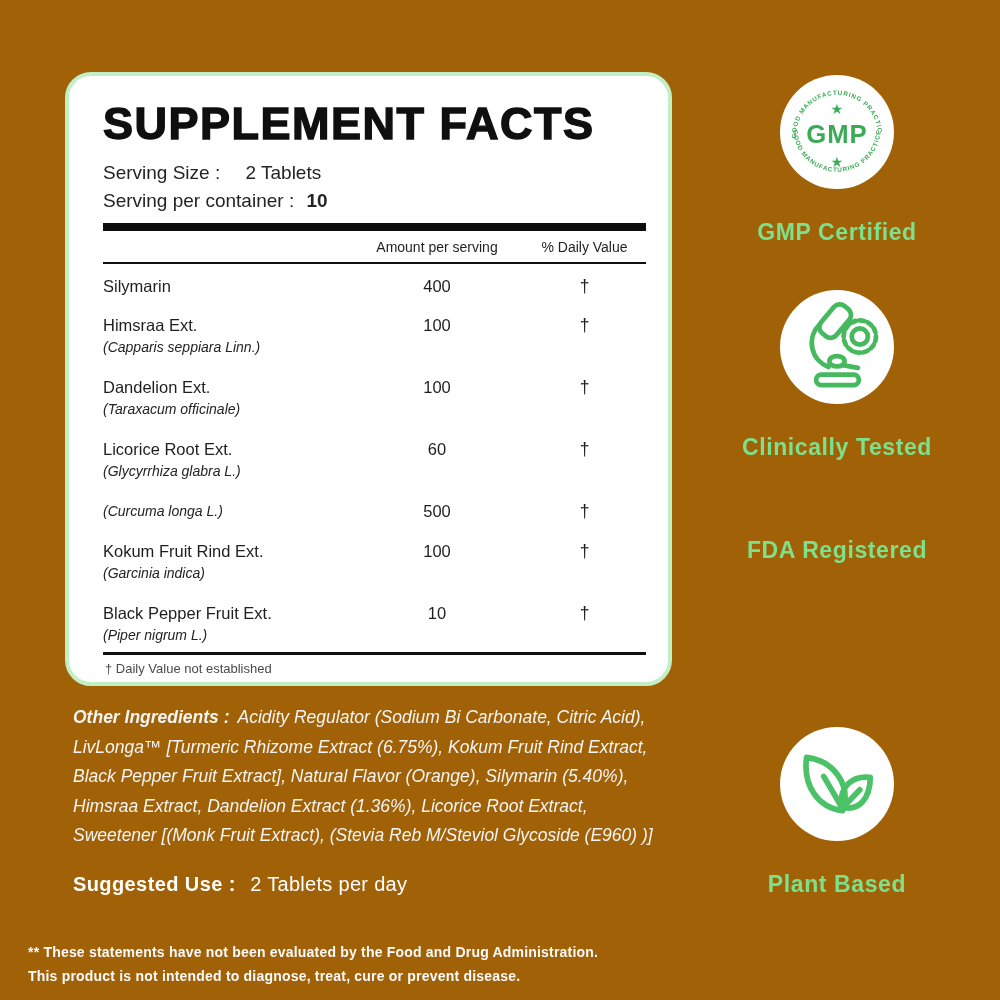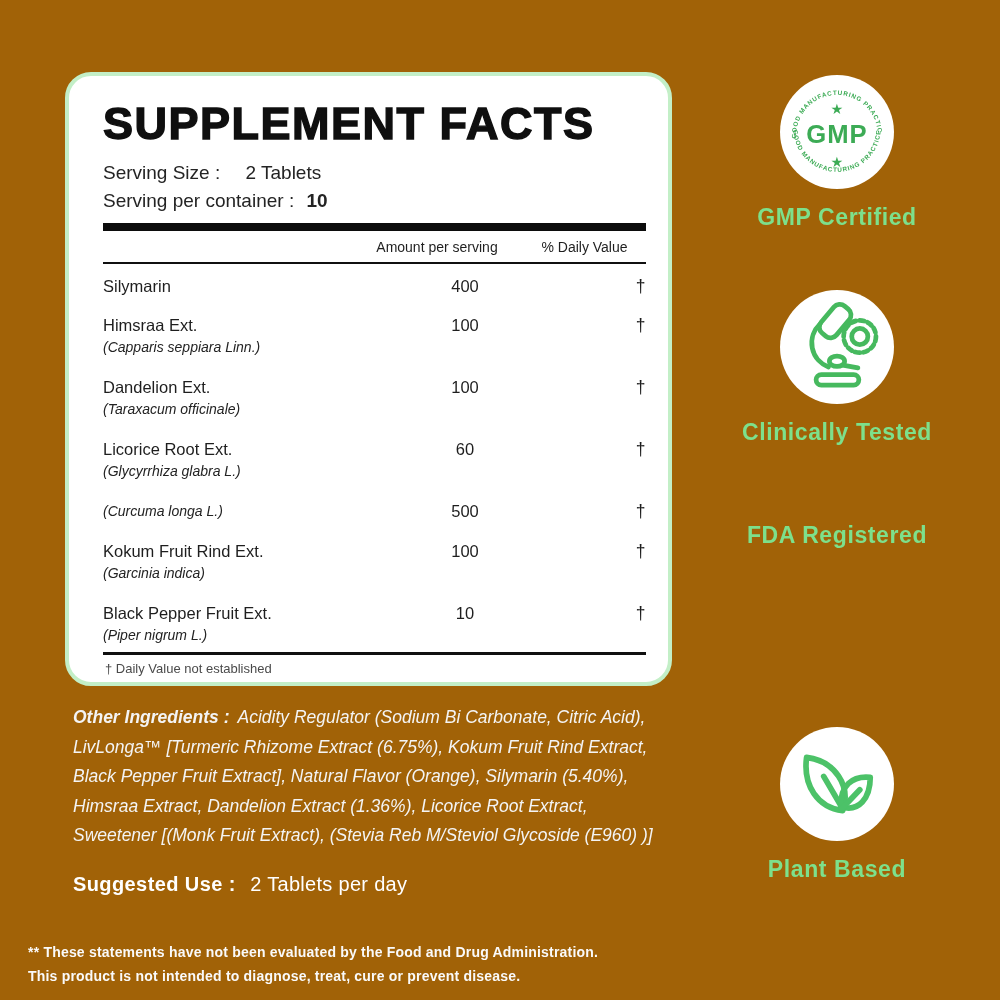--- a/index.html
+++ b/index.html
@@ -14,21 +14,21 @@
                margin:10px 0 12px;line-height:1.05;-webkit-text-stroke:1.4px #0f0f0f;}
   .serving{font-size:19px;line-height:27.5px;color:#242424;}
   .serving .val{margin-left:20px;}
   .serving .valb{margin-left:7px;font-weight:bold;}
   .bar-thick{height:8px;background:#0c0c0c;margin-top:9px;}
   .thead{display:grid;grid-template-columns:248px 172px 123px;font-size:14px;color:#1f1f1f;
          padding:8px 0 7px;}
   .thead .c{text-align:center;}
   .bar-thin{height:2px;background:#101010;}
   .rows{padding-top:11px;}
-  .trow{display:grid;grid-template-columns:248px 172px 123px;margin-bottom:17px;align-items:start;gap:28px;}
+  .trow{display:grid;grid-template-columns:248px 172px 123px;margin-bottom:17px;align-items:start;}
   .trow:last-child{margin-bottom:5px;}
   .tname{font-size:16.5px;line-height:22px;color:#1e1e1e;}
   .latin{font-style:italic;font-size:14px;line-height:23px;color:#232323;}
   .latin:empty{display:none;}
   .tamount,.tdv{text-align:center;font-size:16.5px;line-height:22px;color:#1e1e1e;}
   .tdv{font-size:17.5px;}
   .bar-mid{height:2.5px;background:#101010;}
   .footnote{font-size:13px;color:#4a4a4a;padding:6px 0 0 2px;}
 
   
@@ -39,21 +39,21 @@
   .suggested{position:absolute;left:73px;top:873px;color:#ffffff;font-size:20px;}
   .suggested b{letter-spacing:.4px;}
   .suggested .val{margin-left:9px;font-weight:normal;letter-spacing:.3px;}
   .disclaimer{position:absolute;left:28px;top:941px;color:#fafafa;font-size:14px;
               font-weight:bold;line-height:23.5px;letter-spacing:.2px;}
 
   
   .badge{position:absolute;left:730px;width:214px;text-align:center;}
   .circle{width:114px;height:114px;border-radius:50%;background:#ffffff;margin:0 auto;
           display:flex;align-items:center;justify-content:center;}
-  .blabel{margin-top:15px;color:#7de08b;font-size:23px;font-weight:bold;letter-spacing:.6px;}
+  .blabel{margin-top:30px;color:#7de08b;font-size:23px;font-weight:bold;letter-spacing:.6px;}
   .b1{top:75px;} .b2{top:290px;} .b3{top:507px;} .b4{top:727px;}
 </style>
 </head>
 <body>
 
 <div class="stage">
 
   <section class="panel">
     <div class="panel-title">SUPPLEMENT FACTS</div>
 

